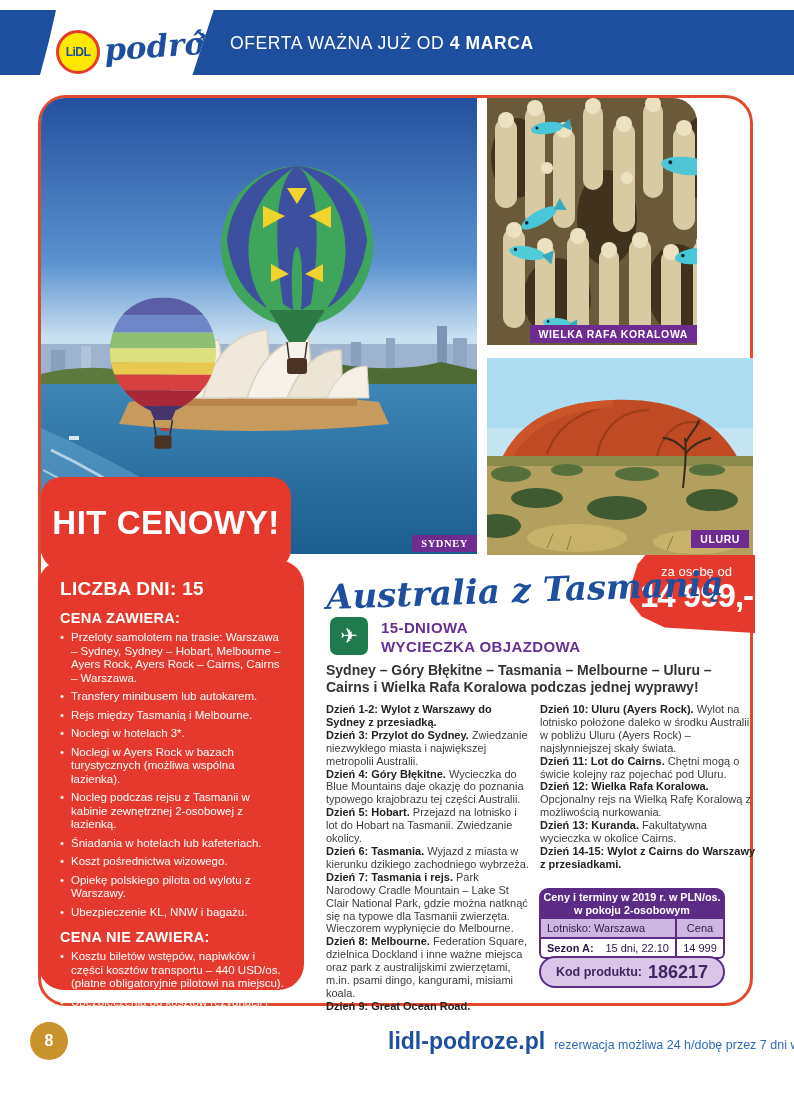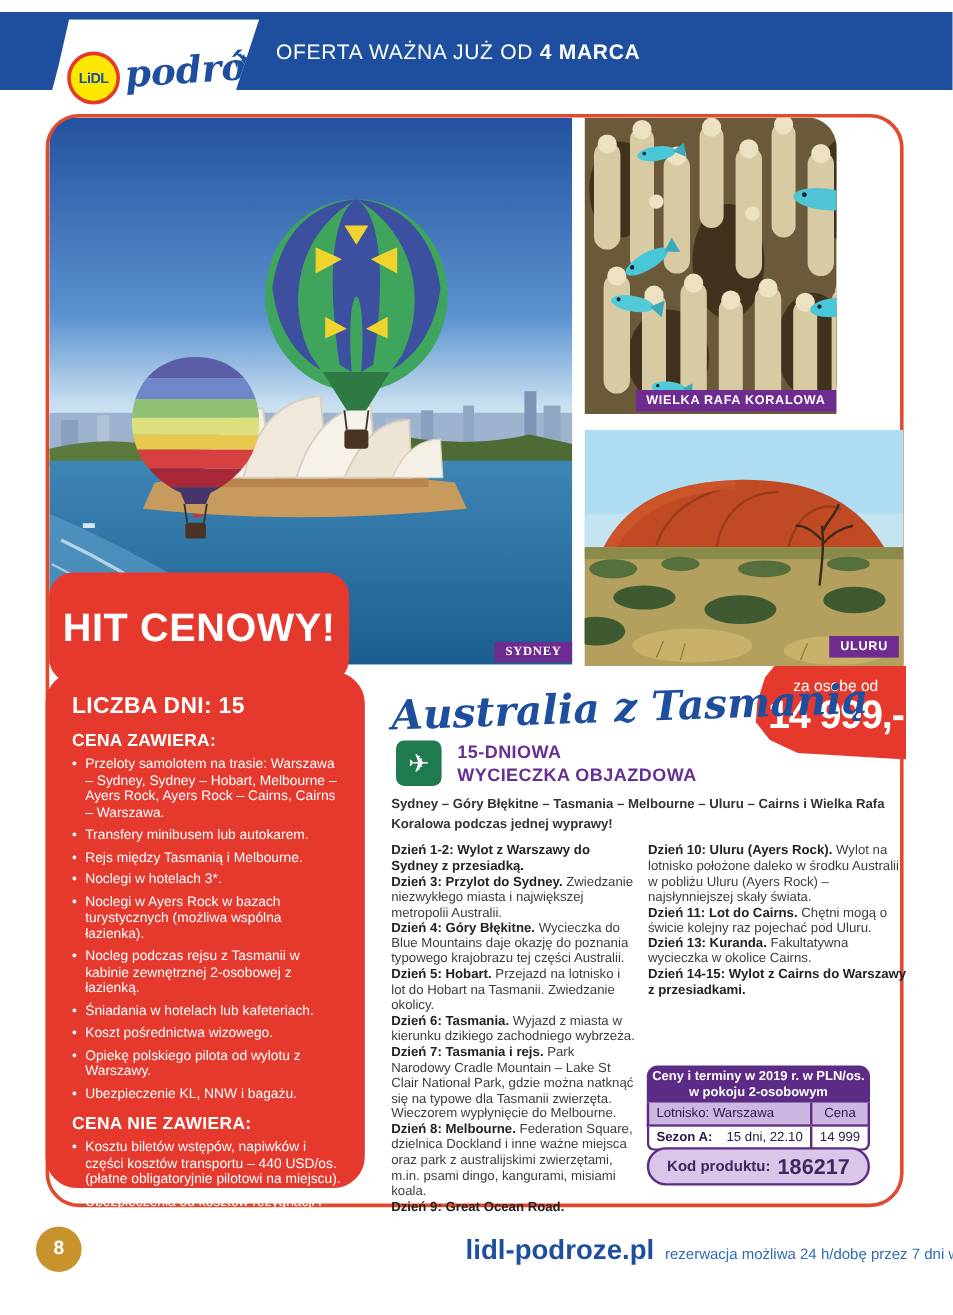--- a/index.html
+++ b/index.html
@@ -3,21 +3,21 @@
 <meta charset="utf-8">
 <style>
   html,body{margin:0;padding:0;background:#fff;}
   .page{position:relative;width:794px;height:1096px;background:#fff;overflow:hidden;
         font-family:"Liberation Sans",sans-serif;}
 
   
   .topbar{position:absolute;left:0;top:10px;width:794px;height:65px;background:#1e4e9e;}
   .offer-text{position:absolute;left:230px;top:33px;color:#fff;font-size:17.5px;letter-spacing:.6px;}
   .offer-text .date{font-weight:bold;}
-  .logo-flag{position:absolute;left:36px;top:16px;width:180px;height:99px;background:#fff;
+  .logo-flag{position:absolute;left:36px;top:3px;width:180px;height:99px;background:#fff;
              clip-path:polygon(12% 0,100% 0,82% 100%,27% 90%,10% 99%,0 88%,7% 40%);}
   .lidl-badge{position:absolute;left:20px;top:27px;width:44px;height:44px;border-radius:50%;
               background:#ffe800;border:3px solid #e6392e;box-sizing:border-box;
               display:flex;align-items:center;justify-content:center;}
   .lidl-badge span{color:#1e4e9e;font-weight:bold;font-size:12px;letter-spacing:-.5px;}
   .podroze{position:absolute;left:68px;top:24px;color:#1e4e9e;font-family:"DejaVu Serif",serif;
            font-style:italic;font-weight:bold;font-size:31px;transform:rotate(-4deg);white-space:nowrap;}
   .plane-tail{position:absolute;left:158px;top:22px;color:#1e4e9e;font-size:22px;transform:rotate(-28deg);}
 
   
@@ -57,21 +57,21 @@
   .infobox li:before{content:"•";position:absolute;left:0;top:0;}
 
   
   .main-title{position:absolute;left:326px;top:570px;color:#1e4e9e;font-family:"DejaVu Serif",serif;
               font-style:italic;font-weight:bold;font-size:34px;transform:rotate(-2deg);white-space:nowrap;}
   .trip-type{position:absolute;left:330px;top:617px;display:flex;align-items:flex-start;}
   .plane-chip{width:38px;height:38px;border-radius:7px;background:#1f7a4d;display:flex;
               align-items:center;justify-content:center;color:#fff;font-size:21px;}
   .trip-lines{margin-left:13px;color:#652f93;font-weight:bold;font-size:15px;line-height:19px;
               letter-spacing:.4px;padding-top:1px;}
-  .route{position:absolute;left:326px;top:662px;width:430px;font-weight:bold;font-size:11px;
+  .route{position:absolute;left:326px;top:662px;width:430px;font-weight:bold;font-size:14px;
          line-height:17px;color:#333;}
 
   .itin{position:absolute;top:703px;font-size:11px;line-height:12.9px;color:#3c3c3c;}
   .itin p{margin:0;}
   .itin b{color:#222;}
   .col1{left:326px;width:205px;}
   .col2{left:540px;width:216px;}
 
   
   .ptable{position:absolute;left:539px;top:888px;width:186px;font-size:11px;color:#2d1747;}
@@ -380,20 +380,21 @@
       <p class="day"><b>Dzień 4: Góry Błękitne. </b>Wycieczka do Blue Mountains daje okazję do poznania typowego krajobrazu tej części Australii.</p>
       <p class="day"><b>Dzień 5: Hobart. </b>Przejazd na lotnisko i lot do Hobart na Tasmanii. Zwiedzanie okolicy.</p>
       <p class="day"><b>Dzień 6: Tasmania. </b>Wyjazd z miasta w kierunku dzikiego zachodniego wybrzeża.</p>
       <p class="day"><b>Dzień 7: Tasmania i rejs. </b>Park Narodowy Cradle Mountain – Lake St Clair National Park, gdzie można natknąć się na typowe dla Tasmanii zwierzęta. Wieczorem wypłynięcie do Melbourne.</p>
       <p class="day"><b>Dzień 8: Melbourne. </b>Federation Square, dzielnica Dockland i inne ważne miejsca oraz park z australijskimi zwierzętami, m.in. psami dingo, kangurami, misiami koala.</p>
       <p class="day"><b>Dzień 9: Great Ocean Road.</b></p>
     </div>
   <div class="itin col2" id="itin-col2">
       <p class="day"><b>Dzień 10: Uluru (Ayers Rock). </b>Wylot na lotnisko położone daleko w środku Australii w pobliżu Uluru (Ayers Rock) – najsłynniejszej skały świata.</p>
       <p class="day"><b>Dzień 11: Lot do Cairns. </b>Chętni mogą o świcie kolejny raz pojechać pod Uluru.</p>
+      <p class="day"><b>Dzień 12: Wielka Rafa Koralowa. </b>Opcjonalny rejs na Wielką Rafę Koralową z możliwością nurkowania.</p>
       <p class="day"><b>Dzień 13: Kuranda. </b>Fakultatywna wycieczka w okolice Cairns.</p>
       <p class="day"><b>Dzień 14-15: Wylot z Cairns do Warszawy z przesiadkami.</b></p>
     </div>
 
   <div class="ptable">
     <div class="tbl-head">
       <div>Ceny i terminy w 2019 r. w PLN/os.</div>
       <div>w pokoju 2-osobowym</div>
     </div>
     <div class="trow row-air">

